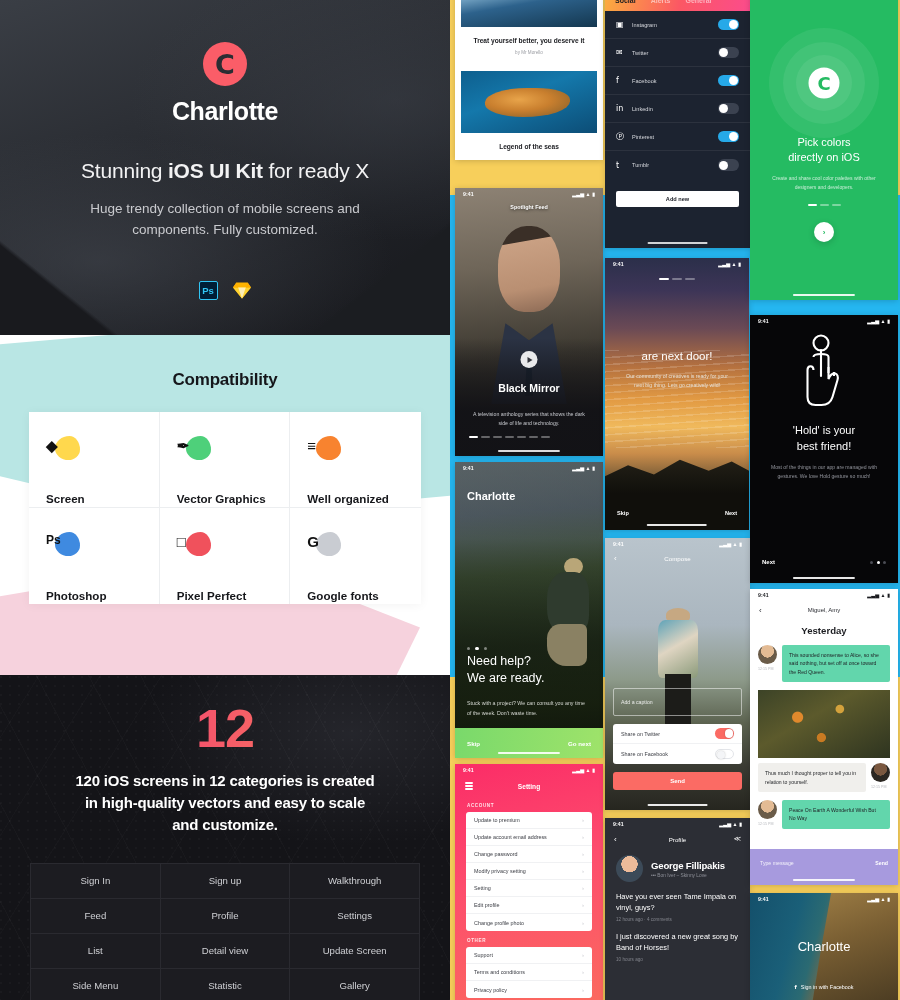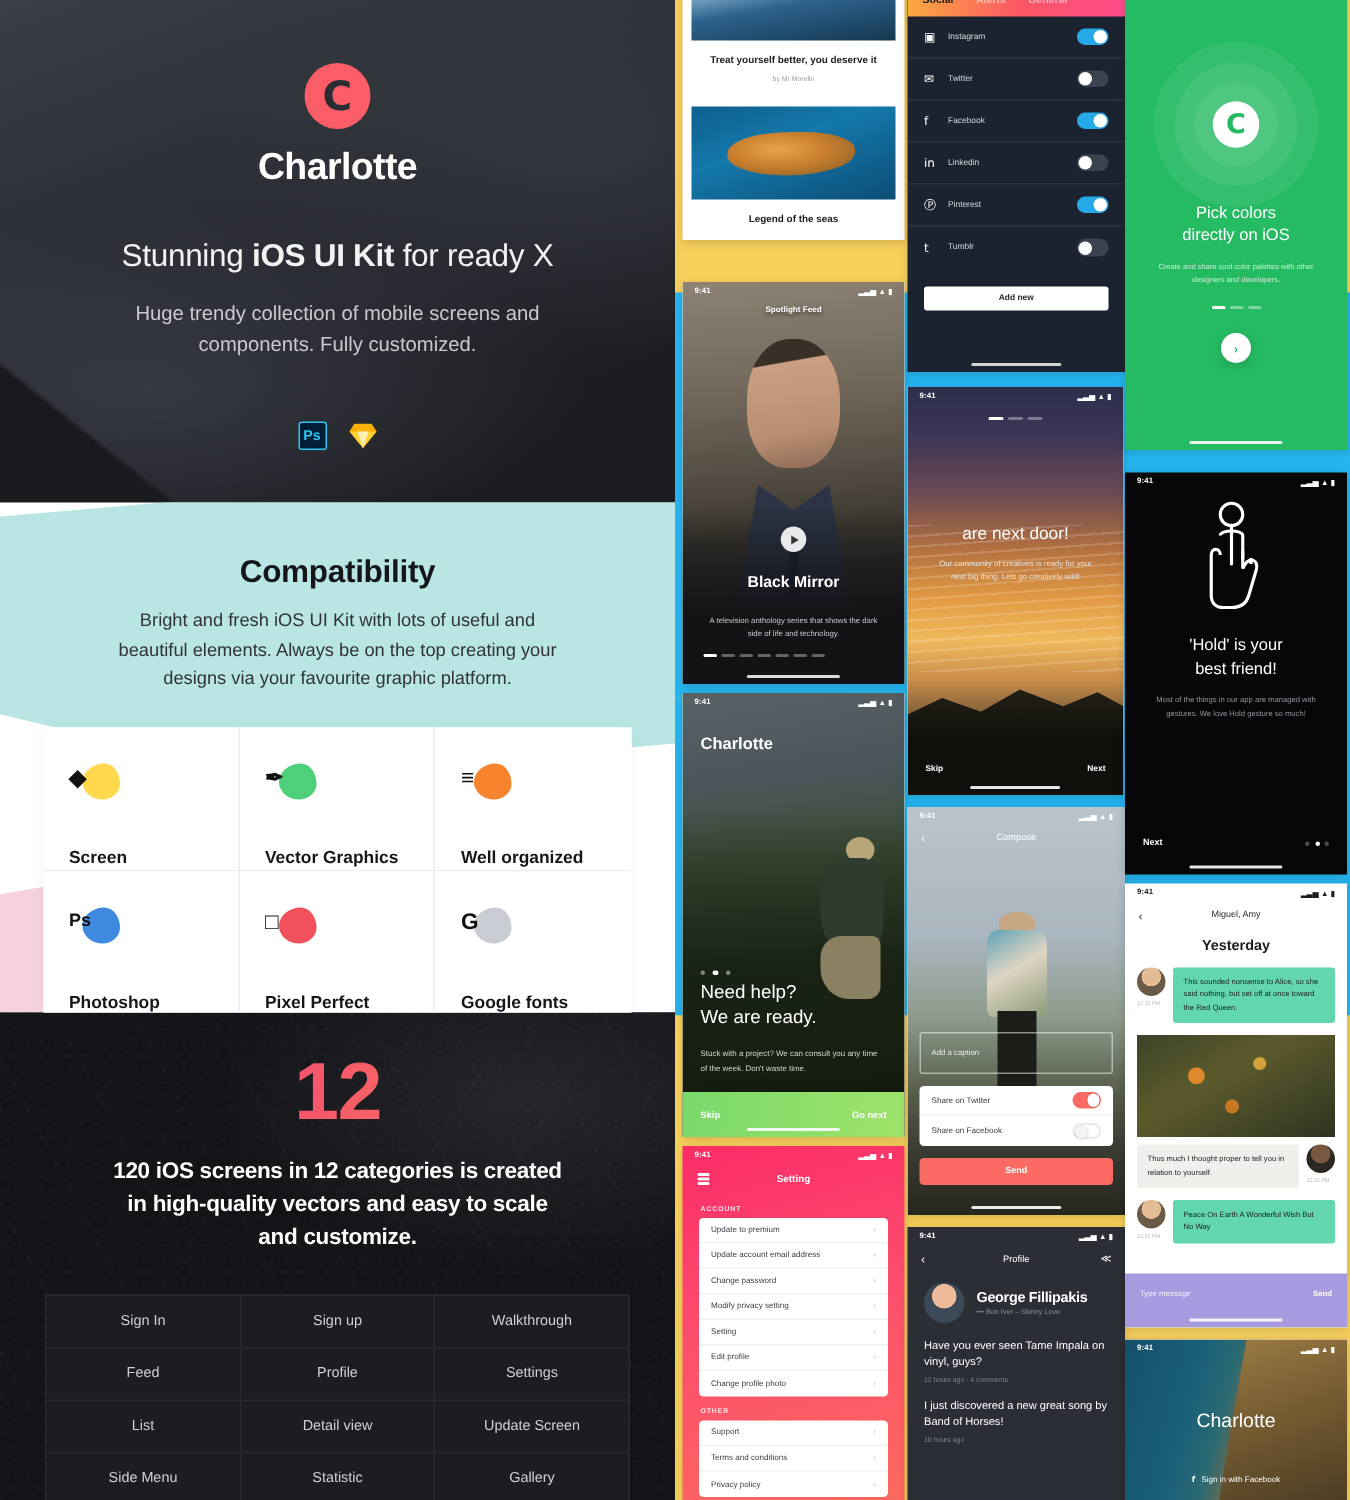--- a/index.html
+++ b/index.html
@@ -71,21 +71,21 @@
     background: #b9e6e4;
     clip-path: polygon(0 16%, 68% 0, 100% 8%, 96% 86%, 40% 100%, 0 74%);
   }
   .compat .blob-pink {
     position: absolute; bottom: -70px; left: -60px; width: 480px; height: 210px;
     background: #f6d2dd;
     clip-path: polygon(0 34%, 62% 10%, 100% 44%, 88% 100%, 10% 100%);
   }
   .compat .inner { position: relative; z-index: 2; padding-top: 35px; }
   .compat-title {
-    text-align: center; font-size: 21px; font-weight: bold; color: #15161a;
+    text-align: center; font-size: 17px; font-weight: bold; color: #15161a;
     letter-spacing: -.2px;
   }
   .compat-sub {
     margin: 10px auto 0; width: 310px; text-align: center;
     font-size: 12.2px; line-height: 1.6; color: #31333a;
   }
   .grid-cards {
     margin: 22px auto 0; width: 392px;
     background: #fff; display: grid;
     grid-template-columns: repeat(3, 1fr);
@@ -532,21 +532,20 @@
           </svg>
         </div>
       </div>
     </section>
 
     <section class="compat">
       <div class="blob-teal"></div>
       <div class="blob-pink"></div>
       <div class="inner">
         <h2 class="compat-title">Compatibility</h2>
-        <p class="compat-sub">Bright and fresh iOS UI Kit with lots of useful and beautiful elements. Always be on the top creating your designs via your favourite graphic platform.</p>
         <div class="grid-cards">
 
           <div class="gcard">
             <div class="gicon">
               <span class="gblob" style="background:#ffd84d"></span>
               <span class="gglyph">◆</span>
             </div>
             <div class="gcard-label">Screen</div>
           </div>
 

